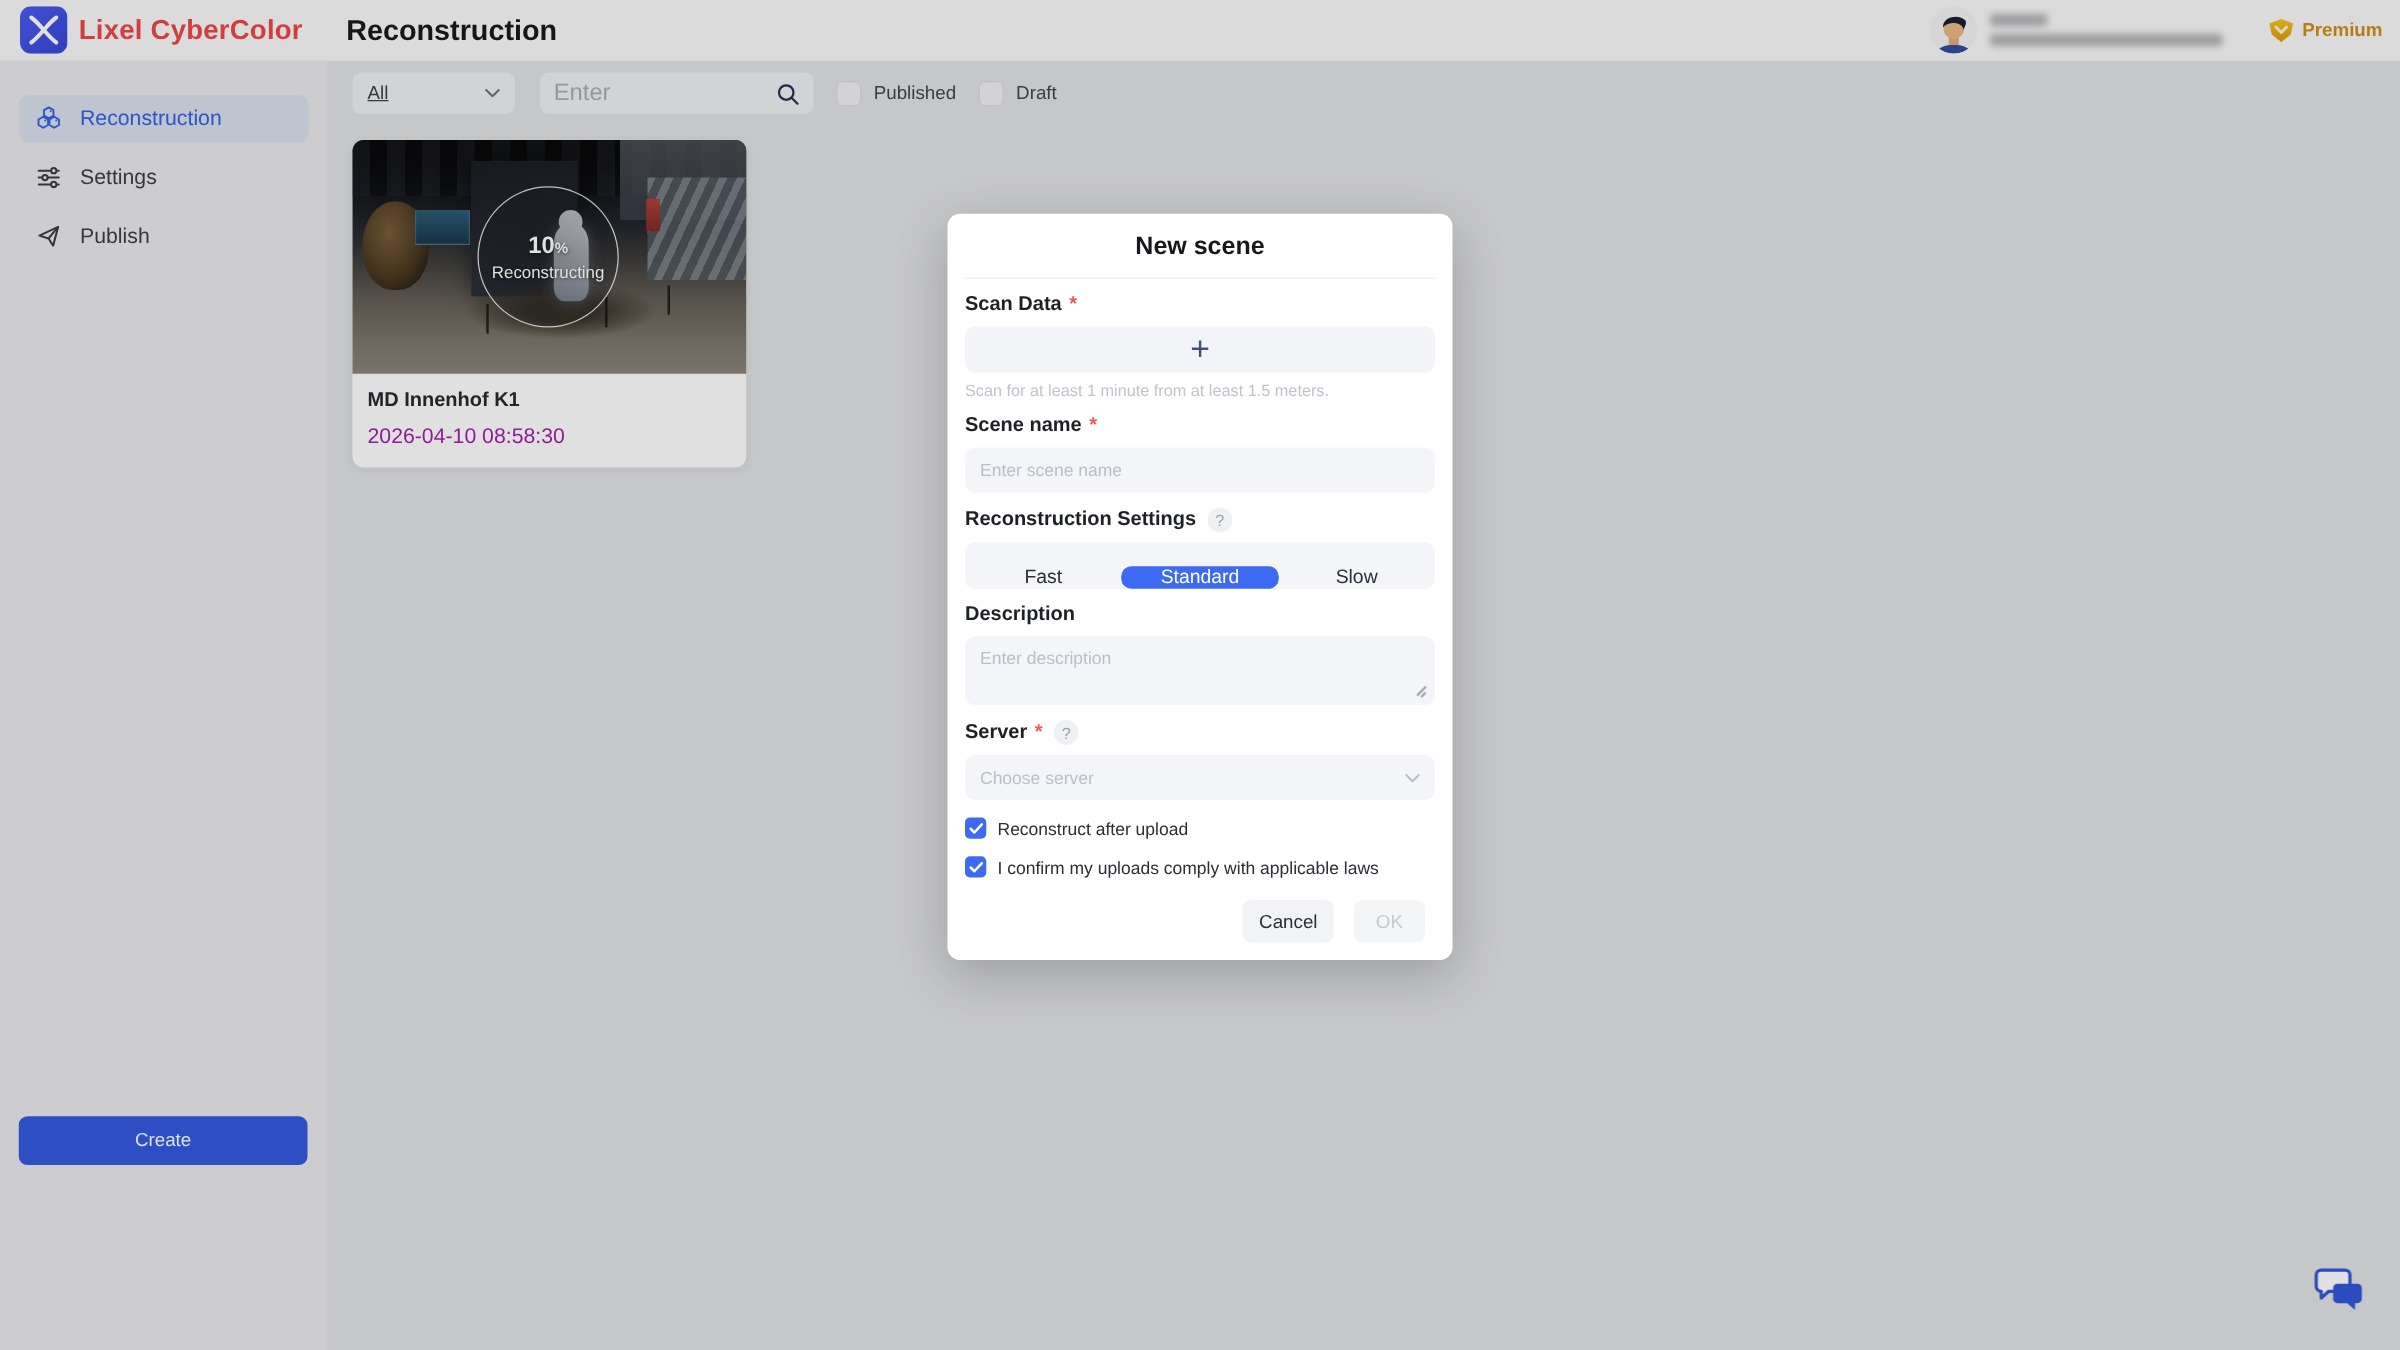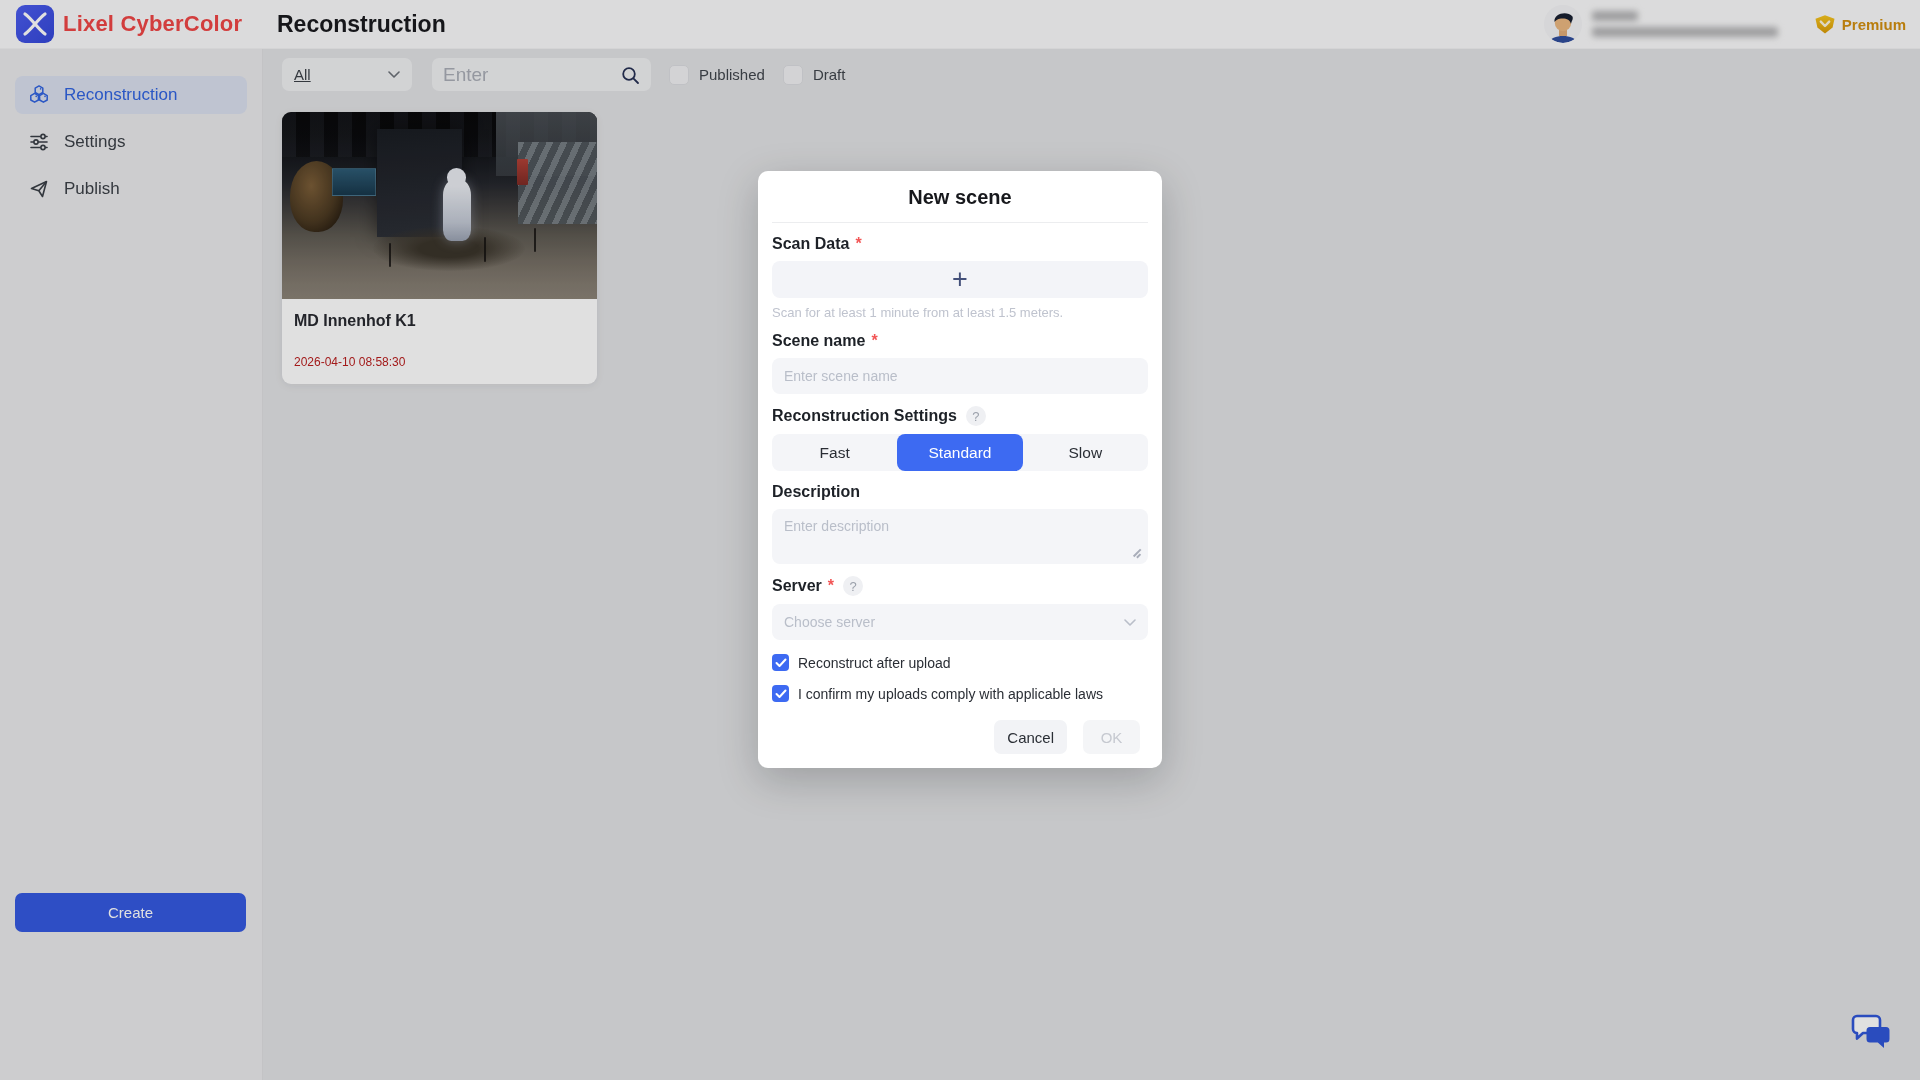--- a/index.html
+++ b/index.html
@@ -61,38 +61,38 @@
   .t-platform { left:29%; top:61%; width:48%; height:24%; border-radius:50%; background:radial-gradient(#393329 28%, rgba(40,35,28,0) 72%); }
   .t-post { width:2px; height:13%; background:rgba(16,14,12,.8); border-radius:1px; }
   .p1 { left:34%; top:70%; } .p2 { left:64%; top:67%; } .p3 { left:80%; top:62%; }
   .ring { position:absolute; left:100px; top:37px; width:113px; height:113px; border-radius:50%; border:1.5px solid rgba(255,255,255,.85);
     background:radial-gradient(rgba(22,25,32,.38), rgba(22,25,32,.12)); display:flex; flex-direction:column; align-items:center; justify-content:center; color:#FFFFFF; }
   .ring-pct { font-size:19px; font-weight:700; line-height:1; text-shadow:0 1px 3px rgba(0,0,0,.6); }
   .ring-unit { font-size:12px; font-weight:700; }
   .ring-status { font-size:13.5px; margin-top:4px; text-shadow:0 1px 3px rgba(0,0,0,.6); }
   .card-info { padding:13px 12px 15px; }
   .card-title { font-size:16px; font-weight:700; color:#26282E; }
-  .card-date { font-size:12px; color:#b91c1c; margin-top:25px; }
+  .card-date { font-size:17px; color:#a21caf; margin-top:9px; }
 
   
   .chat-fab { position:fixed; right:26px; bottom:28px; width:44px; height:40px; z-index:6; cursor:pointer; }
 
   
   .dim-overlay { position:fixed; inset:0; background:rgba(15,15,18,.13); z-index:50; }
   .modal { position:fixed; left:50%; top:171px; transform:translateX(-50%); width:404px; background:#FFFFFF; border-radius:10px; box-shadow:0 12px 40px rgba(10,12,20,.22); z-index:100; padding:0 14px 14px; }
   .modal-title { font-size:20px; font-weight:700; color:#17181C; text-align:center; padding:15px 0 13px; }
   .modal-divider { height:1px; background:#ECEDEF; }
   .f-label { display:flex; align-items:center; gap:6px; font-size:16px; font-weight:600; color:#1D2127; margin:12px 0 8px; }
   .req { color:#F25555; }
   .help-dot { width:20px; height:20px; border-radius:50%; background:#EFF0F3; color:#9BA1AB; font-size:13px; font-weight:400; display:flex; align-items:center; justify-content:center; margin-left:3px; cursor:pointer; }
   .upload-box { height:37px; background:#F3F4F8; border-radius:8px; display:flex; align-items:center; justify-content:center; color:#44507A; font-size:27px; font-weight:300; line-height:1; cursor:pointer; }
   .hint { font-size:13px; color:#BFC3CE; margin-top:7px; }
   .text-input { width:100%; height:36px; background:#F4F5F8; border:none; outline:none; border-radius:8px; padding:0 12px; font-size:14px; font-family:inherit; color:#333; }
   .text-input::placeholder, .textarea-input::placeholder { color:#B9BEC9; }
-  .segmented { height:37px; background:#F4F5F8; border-radius:8px; display:flex; }
+  .segmented { height:37px; background:#F4F5F8; border-radius:8px; display:flex;align-items:flex-end; }
   .seg-opt { flex:1; display:flex; align-items:center; justify-content:center; font-size:15.5px; color:#2A2E35; border-radius:8px; cursor:pointer; }
   .seg-opt.selected { background:#3D6AF2; color:#FFFFFF; font-weight:500; }
   .textarea-wrap { position:relative; }
   .textarea-input { width:100%; height:55px; background:#F4F5F8; border:none; outline:none; border-radius:8px; padding:9px 12px; font-size:14px; font-family:inherit; color:#333; resize:none; display:block; }
   .rh { position:absolute; right:6px; bottom:6px; width:10px; height:10px; pointer-events:none; }
   .rh i { position:absolute; display:block; height:1.5px; background:#A8ADB9; transform:rotate(-45deg); transform-origin:center; }
   .rh i.l1 { width:10px; left:0; top:4px; } .rh i.l2 { width:5px; left:4px; top:7px; }
   .select-field { height:36px; background:#F4F5F8; border-radius:8px; display:flex; align-items:center; justify-content:space-between; padding:0 12px; font-size:14px; color:#B9BEC9; cursor:pointer; }
   .chk-row { display:flex; align-items:center; gap:9px; margin-top:14px; font-size:14px; color:#2A2E35; cursor:pointer; }
   .chk { width:17px; height:17px; border-radius:4px; background:#3D6AF2; display:flex; align-items:center; justify-content:center; flex:none; }
@@ -243,20 +243,24 @@
       <div class="t-sign"></div>
       <div class="t-wall"></div>
       <div class="t-egg"></div>
       <div class="t-frame"></div>
       <div class="t-platform"></div>
       <div class="t-astro"></div>
       <div class="t-astro-head"></div>
       <div class="t-post p1"></div>
         <div class="t-post p2"></div>
         <div class="t-post p3"></div>
+      <div class="ring">
+        <div class="ring-pct"><span>10</span><span class="ring-unit">%</span></div>
+        <div class="ring-status">Reconstructing</div>
+      </div>
     </div>
     <div class="card-info">
       <div class="card-title">MD Innenhof K1</div>
       <div class="card-date">2026-04-10 08:58:30</div>
     </div>
   </div>
 </main>
 
 <div class="chat-fab">
   <svg viewBox="0 0 44 40" width="44" height="40">

